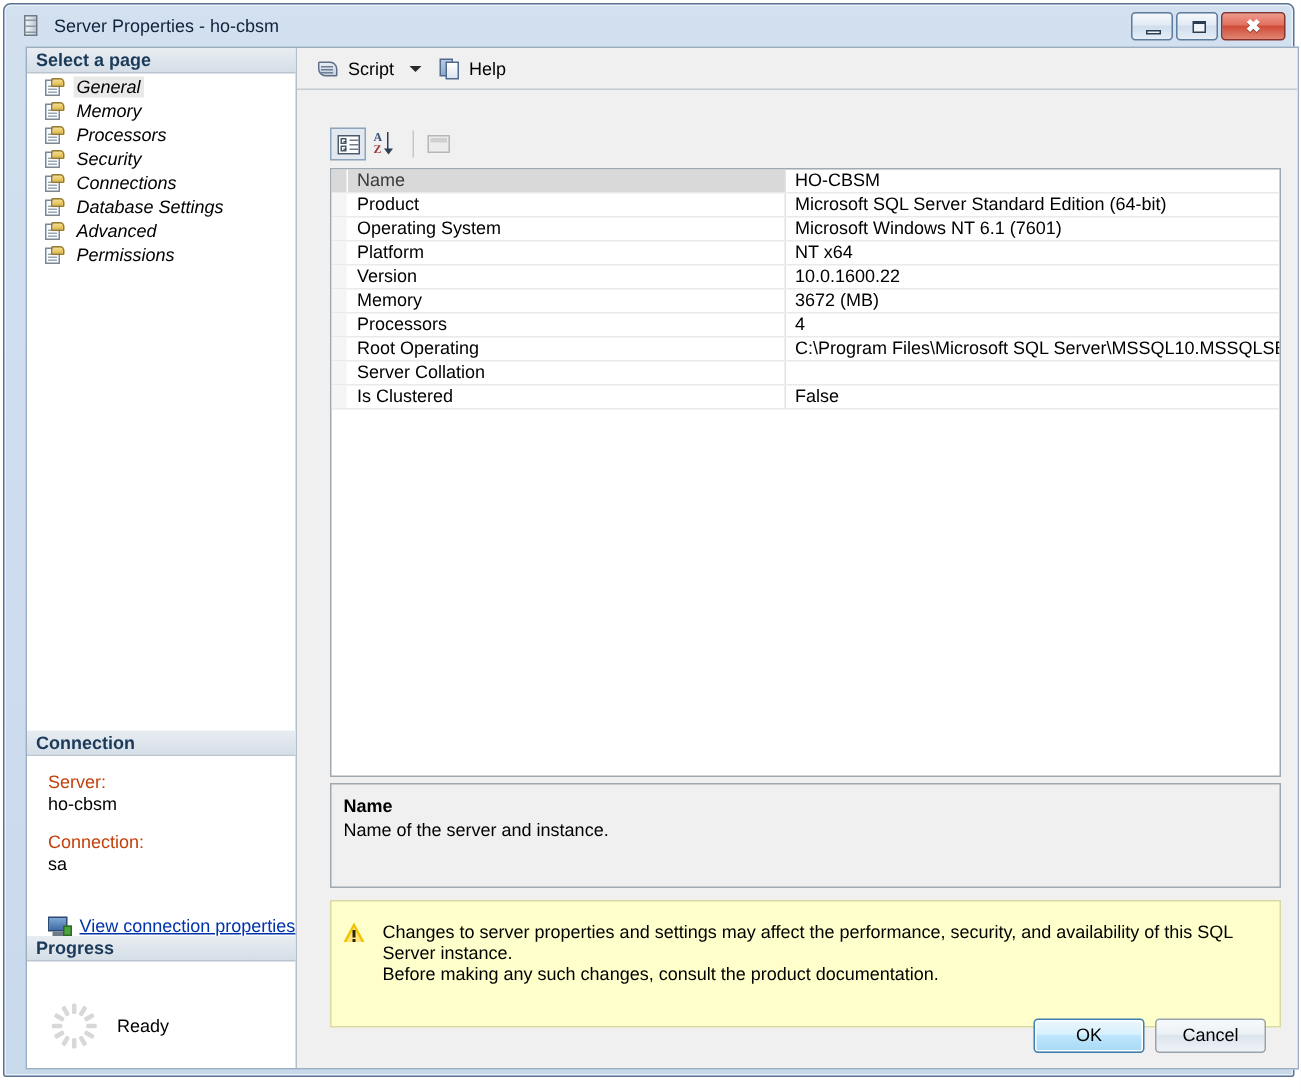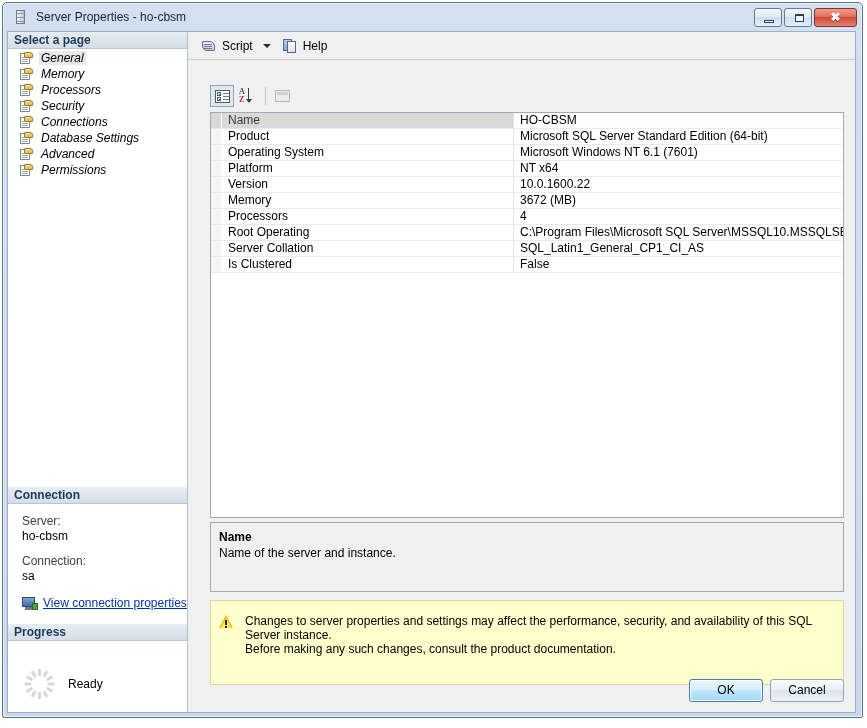--- a/index.html
+++ b/index.html
@@ -113,21 +113,21 @@
     font-size: 12px;
     font-weight: bold;
     line-height: 17px;
     text-align: center;
     text-shadow: 0 1px 0 rgba(0,0,0,0.45);
   }
 
   
   #client {
     position: absolute;
-    left: 4px;
+    left: 14px;
     top: 28px;
     width: 849px;
     height: 682px;
     background: #f0f0f0;
     border: 1px solid #9aafc4;
     box-sizing: border-box;
   }
 
   
   #leftpane {
@@ -208,27 +208,27 @@
     position: absolute;
     left: 0;
     top: 455px;
     width: 100%;
   }
   #connection-body {
     padding: 10px 0 0 14px;
     font-size: 12px;
     line-height: 15px;
   }
-  .conn-label { color: #404040; }
+  .conn-label { color: #c2410c; }
   .conn-value { color: #000; }
   .conn-gap { height: 10px; }
   #view-conn-row {
     display: flex;
     align-items: center;
-    margin-top: 12px;
+    margin-top: 26px;
   }
   #view-conn-icon {
     position: relative;
     width: 16px; height: 14px;
     flex: none;
   }
   #view-conn-icon .mon {
     position: absolute;
     left: 0; top: 0;
     width: 13px; height: 10px;
@@ -867,21 +867,20 @@
           <div class="pvalue">4</div>
         </div>
         <div class="prow">
           <div class="pgutter"></div>
           <div class="pname">Root Operating</div>
           <div class="pvalue">C:\Program Files\Microsoft SQL Server\MSSQL10.MSSQLSERVER\MSSQL</div>
         </div>
         <div class="prow">
           <div class="pgutter"></div>
           <div class="pname">Server Collation</div>
-          <div class="pvalue">SQL_Latin1_General_CP1_CI_AS</div>
         </div>
         <div class="prow">
           <div class="pgutter"></div>
           <div class="pname">Is Clustered</div>
           <div class="pvalue">False</div>
         </div>
       </div>
 
       <div id="descpane">
         <div id="desc-title">Name</div>

